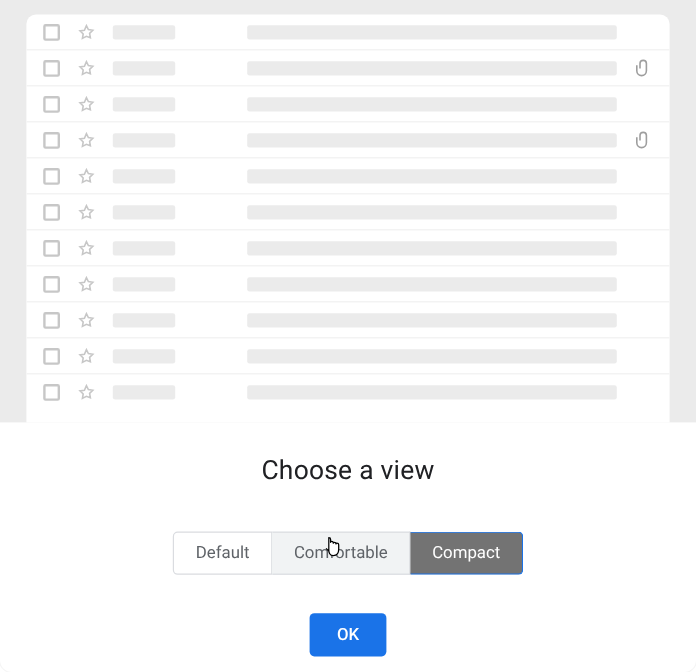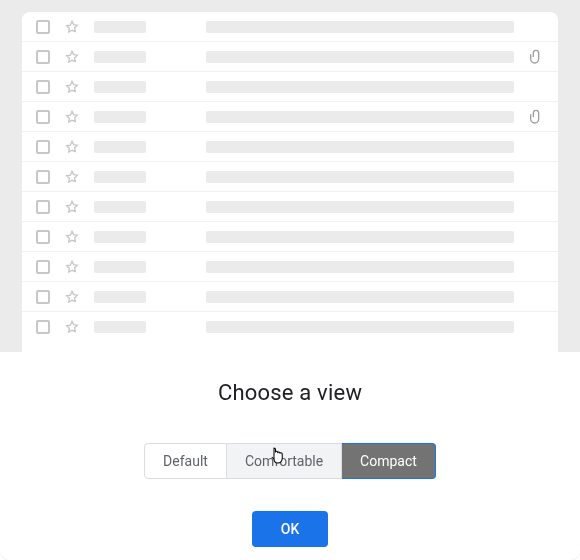--- a/index.html
+++ b/index.html
@@ -111,21 +111,21 @@
     border-color: #1a73e8;
   }
   .ok-btn {
     margin-top: 32px;
     background: #1a73e8;
     color: #fff;
     border: none;
     font-size: 14px;
     font-family: inherit;
     font-weight: 500;
-    width: 76px;
+    width: 64px;
     height: 36px;
     border-radius: 4px;
     cursor: pointer;
   }
   .cursor {
     position: absolute;
     left: 268px;
     top: 446px;
     width: 18px;
     height: 22px;

